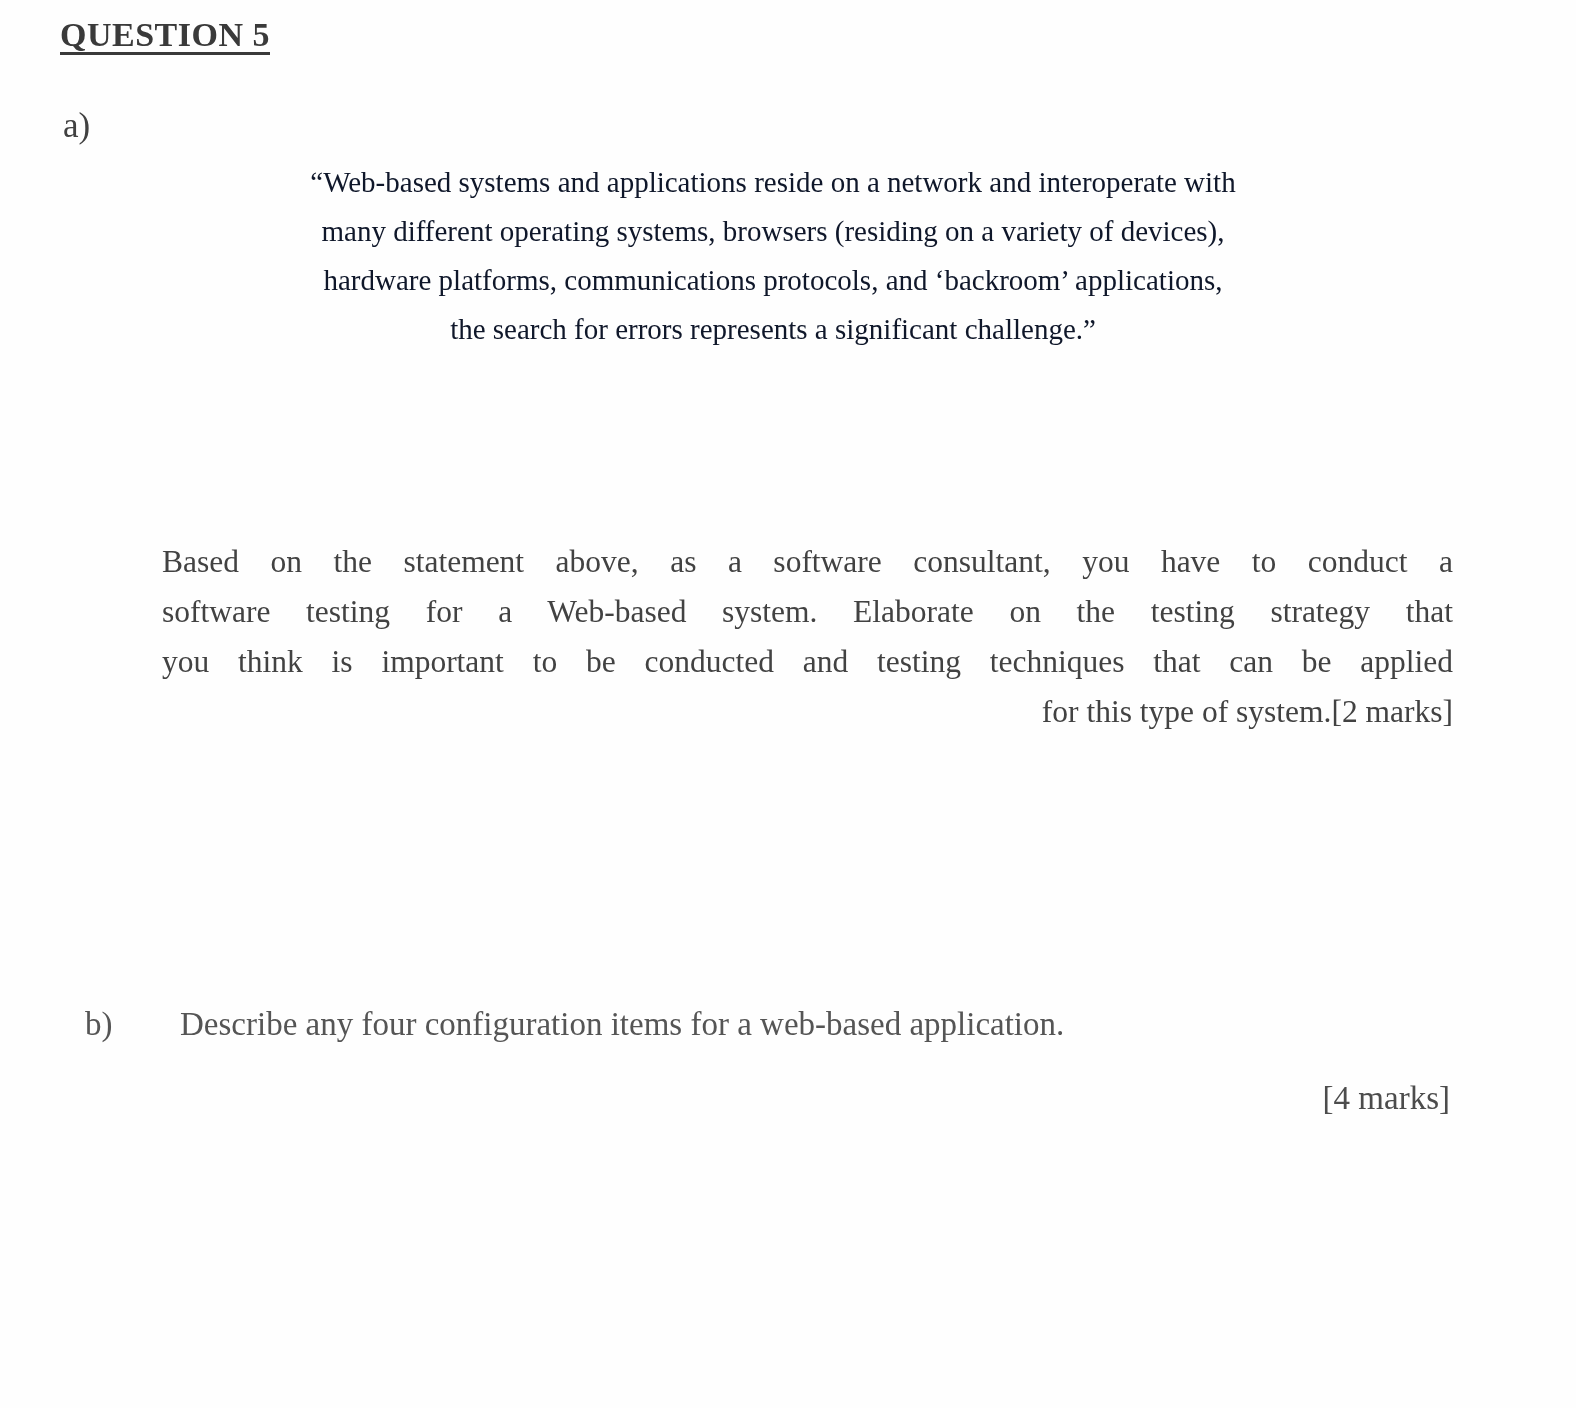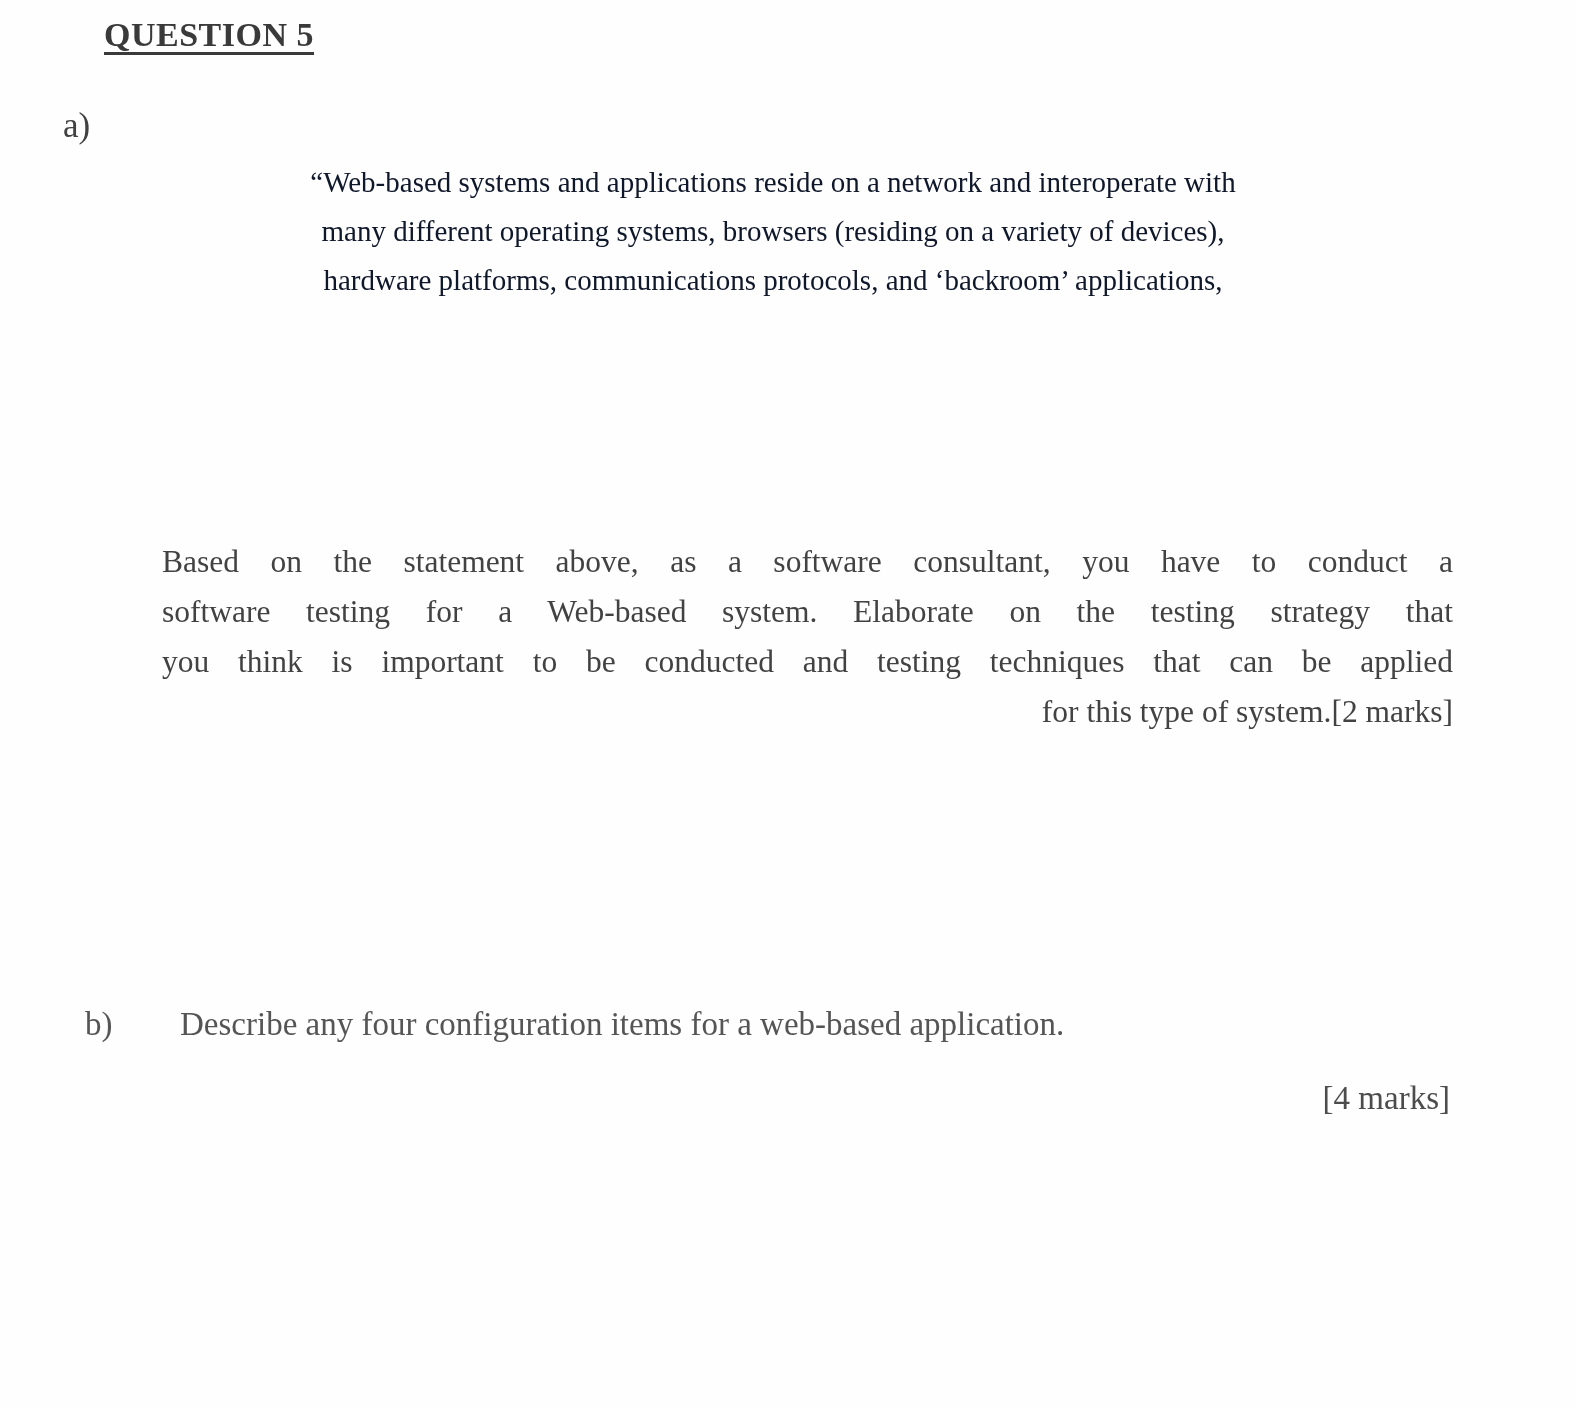--- a/index.html
+++ b/index.html
@@ -19,21 +19,20 @@
     position: absolute;
     left: 60px;
     top: 16px;
     font-size: 34px;
     font-weight: bold;
     letter-spacing: 0.5px;
     color: #3a3a3a;
     text-decoration: underline;
     text-decoration-thickness: 3px;
     text-underline-offset: 6px;
-    margin-left: 44px;
   }
 
   .label-a {
     position: absolute;
     left: 63px;
     top: 106px;
     font-size: 35px;
   }
 
   .quote {
@@ -95,20 +94,21 @@
 <div class="page">
 
   <div class="heading">QUESTION 5</div>
 
   <div class="label-a">a)</div>
 
   <div class="quote">
     <div class="line">“Web-based systems and applications reside on a network and interoperate with</div>
     <div class="line">many different operating systems, browsers (residing on a variety of devices),</div>
     <div class="line">hardware platforms, communications protocols, and ‘backroom’ applications,</div>
+    <div class="line">the search for errors represents a significant challenge.”</div>
   </div>
 
   <div class="body-par">
     <div class="jline">Based on the statement above, as a software consultant, you have to conduct a</div>
     <div class="jline">software testing for a Web-based system. Elaborate on the testing strategy that</div>
     <div class="jline">you think is important to be conducted and testing techniques that can be applied</div>
     <div class="lastline">
       <span>for this type of system.</span>
       <span>[2 marks]</span>
     </div>

